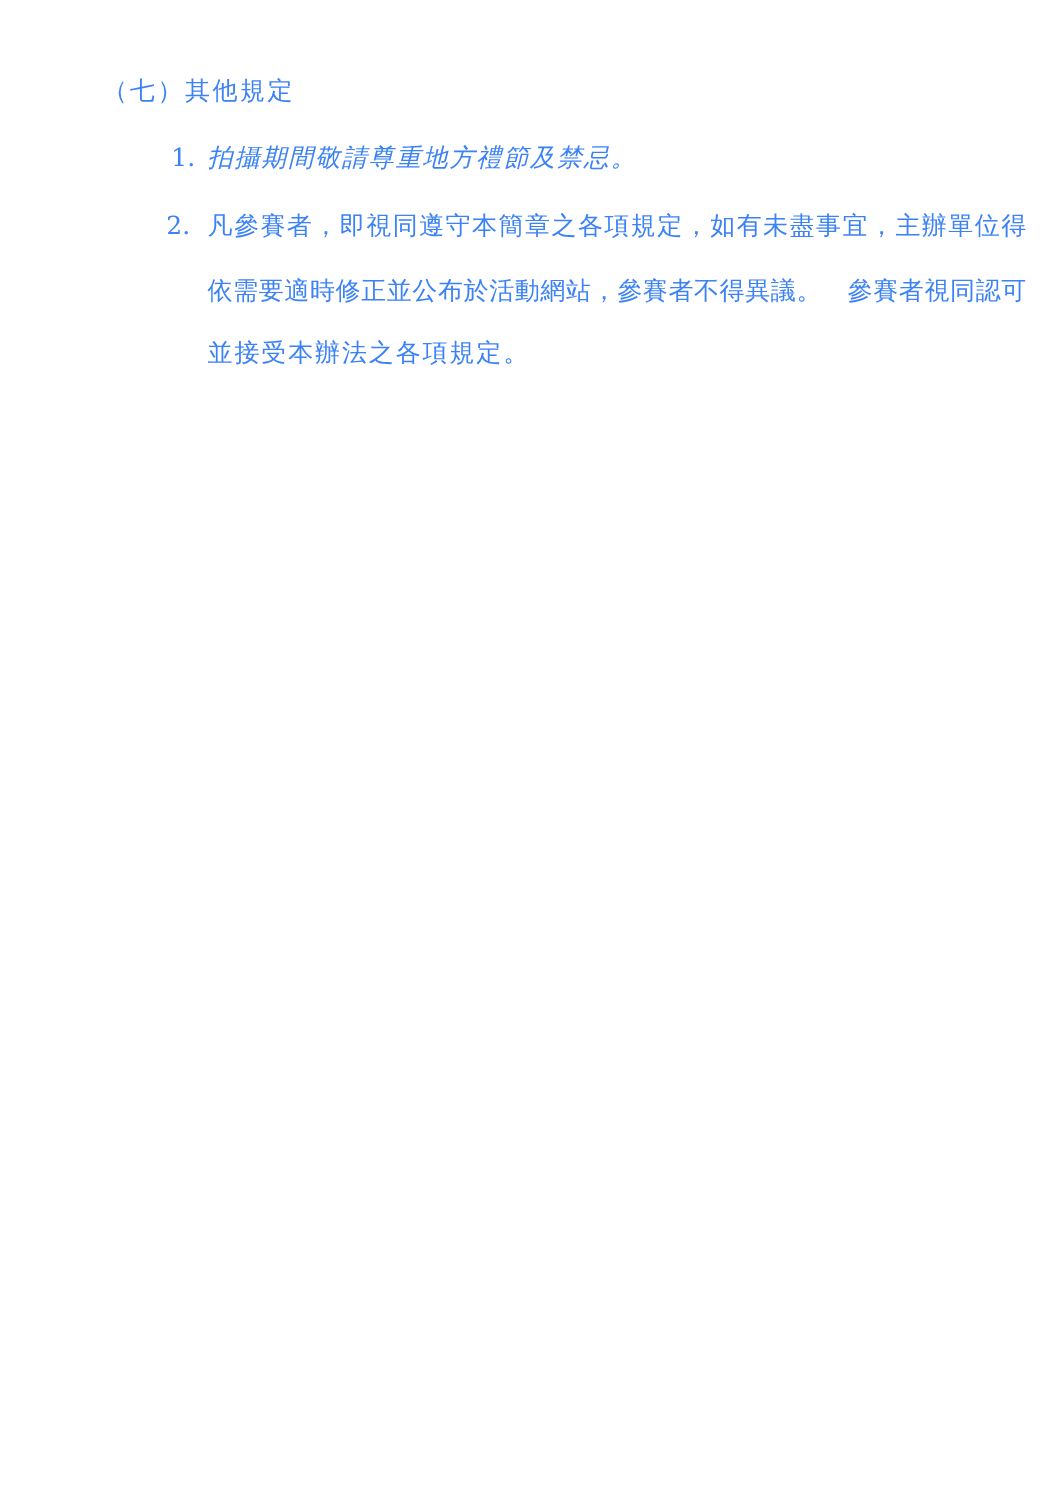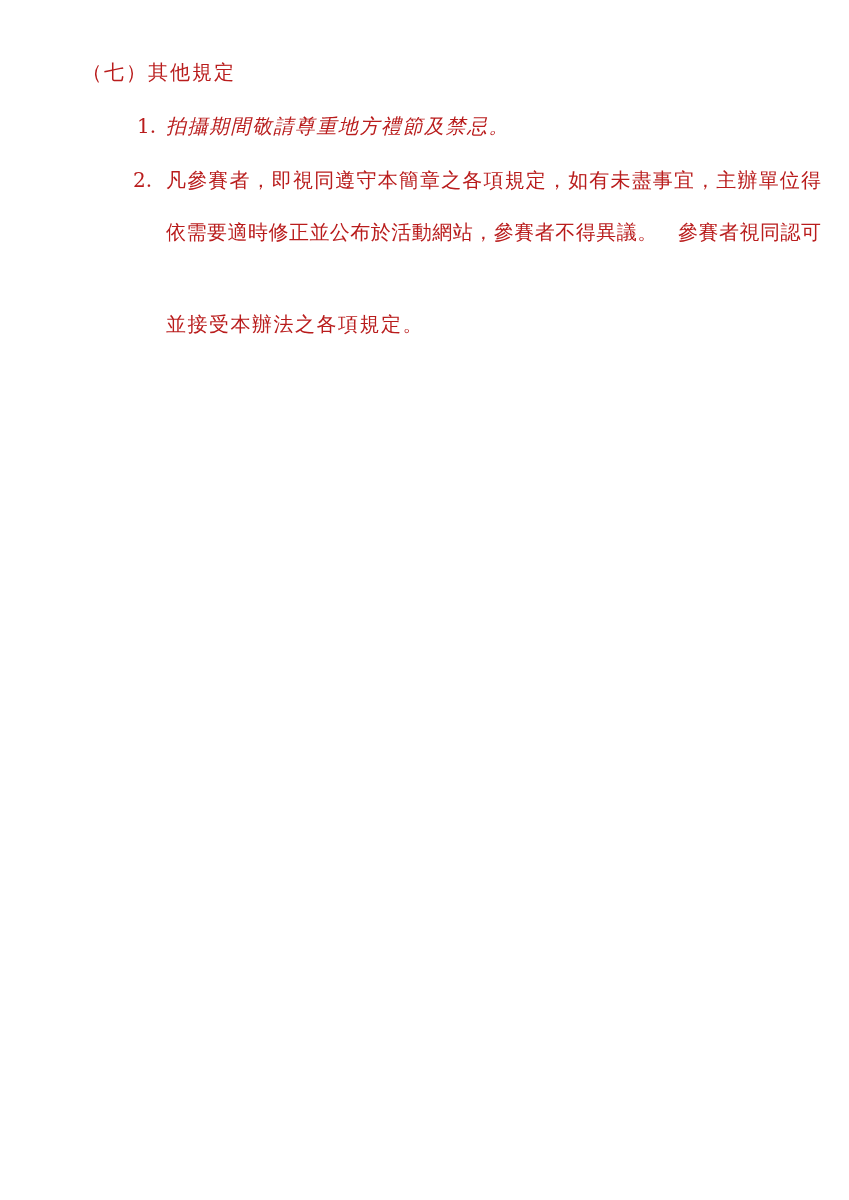--- a/index.html
+++ b/index.html
@@ -6,21 +6,21 @@
     margin: 0;
     padding: 0;
     background: #ffffff;
   }
   .page {
     position: relative;
     width: 849px;
     height: 948px;
     background: #ffffff;
     font-family: "DejaVu Serif", "Liberation Serif", serif;
-    color: #b91c1c;
+    color: #3b82f6;
     overflow: hidden;
   }
   .t {
     position: absolute;
     font-size: 20px;
     line-height: 1.2;
     white-space: nowrap;
   }
   .heading {
     left: 82px;
@@ -54,21 +54,20 @@
     top: 220px;
     width: 655px;
     white-space: normal;
     text-align: justify;
     text-align-last: justify;
   }
   .item2-line3 {
     left: 166px;
     top: 270px;
     letter-spacing: 1.5px;
-    margin-top: 42px;
   }
   .page-number {
     left: 0;
     top: 1090px;
     width: 849px;
     text-align: center;
     font-size: 15px;
     letter-spacing: 0;
   }
 </style>

